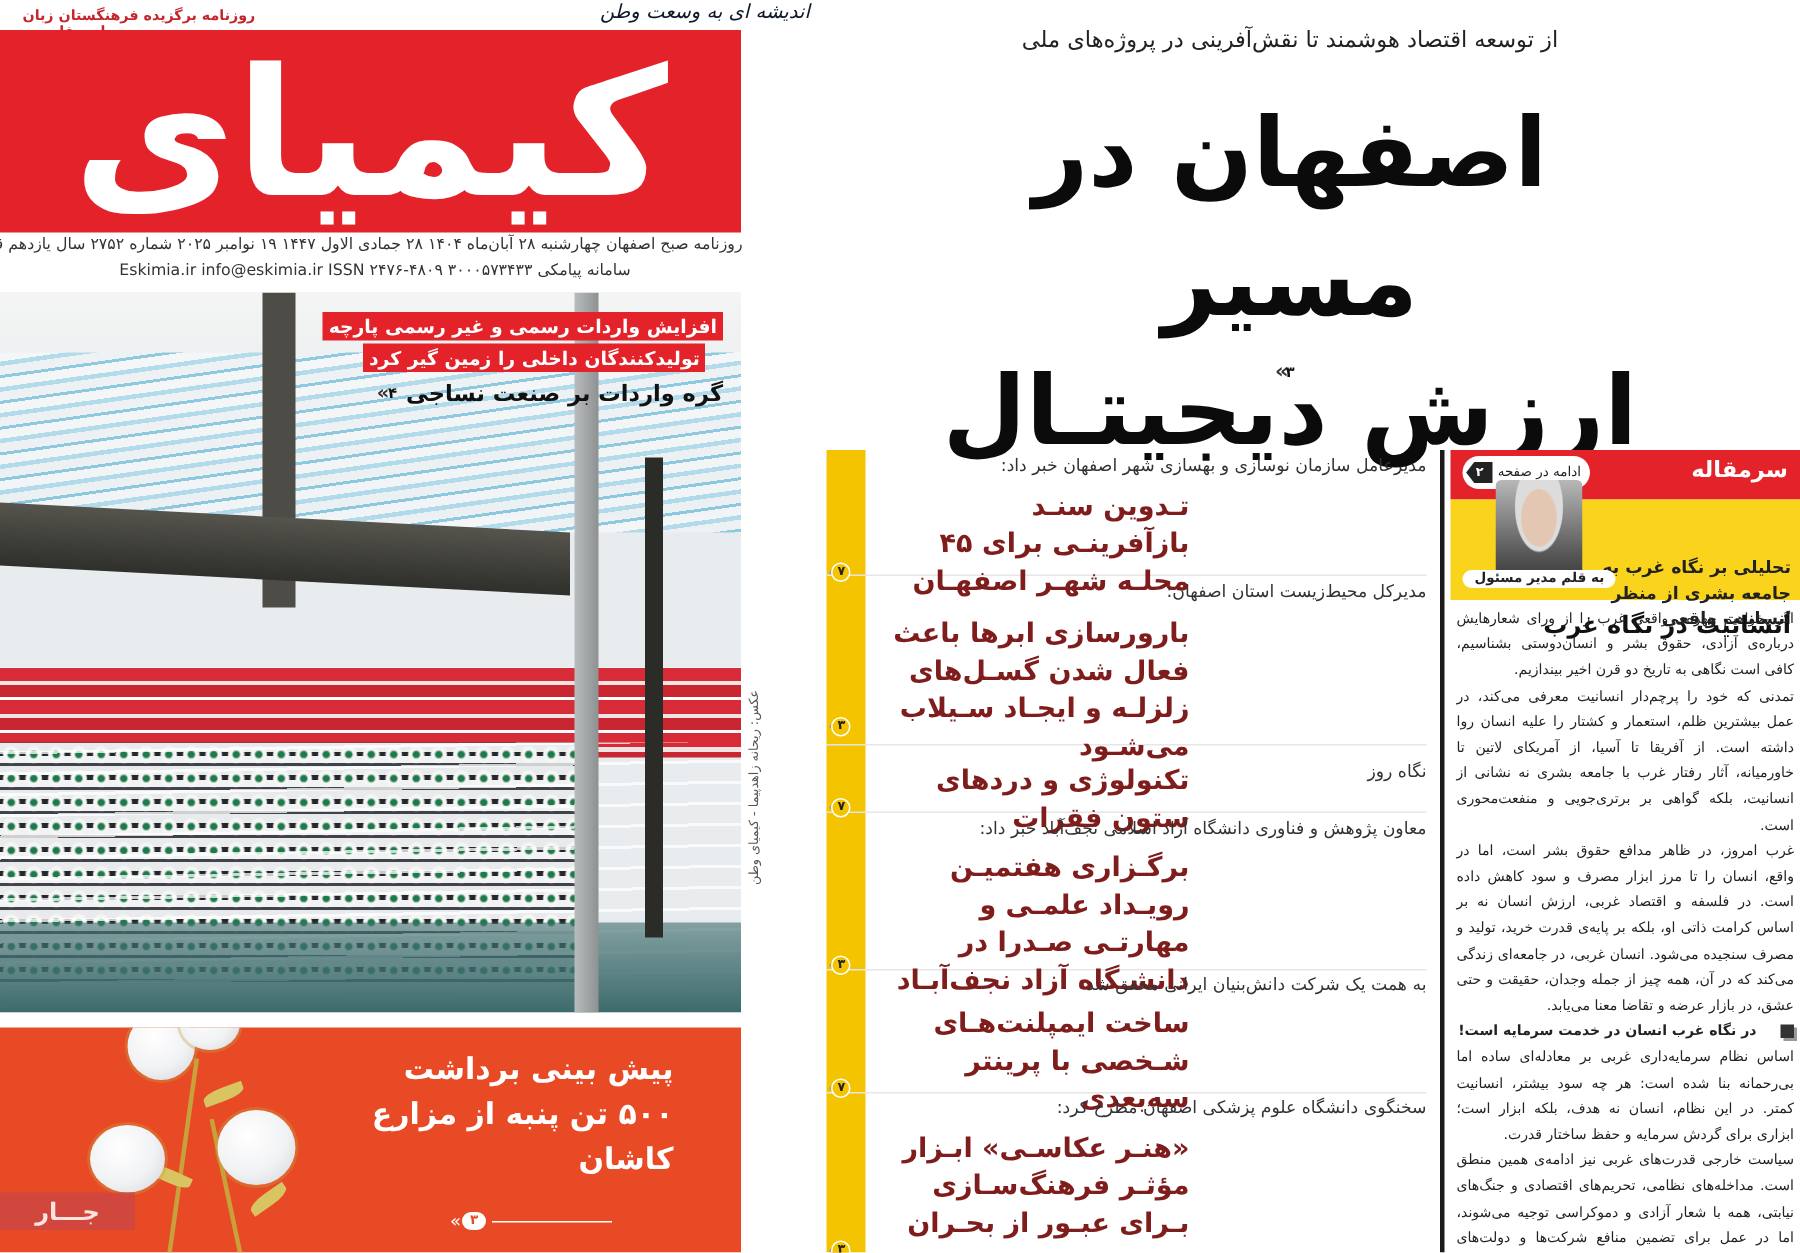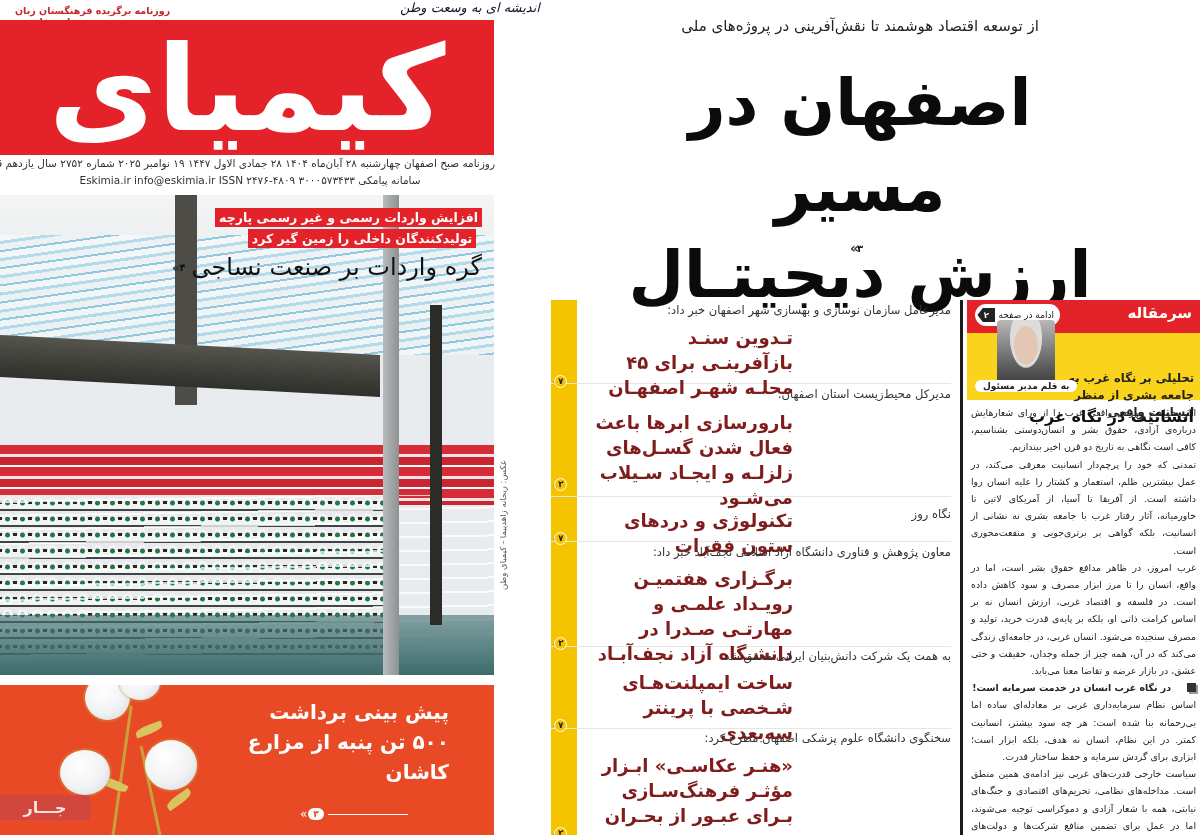--- a/index.html
+++ b/index.html
@@ -29,24 +29,24 @@
   .photo .post3 { left: 430px; top: 110px; width: 12px; height: 320px; background: #2b2b28; }
   .photo .threads-red { position: absolute; left: 0; top: 250px; width: 100%; height: 60px;
     background: repeating-linear-gradient(180deg, #d6222e 0 9px, #f3e3e4 9px 12px, #c81b27 12px 20px, #fff 20px 22px); opacity: .95; }
   .photo .bobbins { position: absolute; left: 0; top: 300px; width: 390px; height: 160px;
     background:
       radial-gradient(circle at 50% 50%, #1e7a4a 0 2px, #f5f5f5 3px 5px, transparent 6px) 0 0/15px 16px,
       repeating-linear-gradient(180deg, #e8eaec 0 6px, #23272a 6px 9px, #f0f2f3 9px 14px, #40444a 14px 16px); }
   .photo .threads-white { position: absolute; left: 0; top: 300px; width: 100%; height: 180px;
     background: repeating-linear-gradient(179deg, rgba(255,255,255,.0) 0 6px, rgba(255,255,255,.75) 6px 8px, rgba(255,255,255,0) 8px 14px); }
   .photo .floor { position: absolute; left: 0; top: 420px; width: 100%; height: 60px; background: linear-gradient(180deg, rgba(63,110,110,.6), #3d6b6c); }
-  .photo-caption-box { position: absolute; right: 12px; top: 12px; width: 240px; text-align: center; }
+  .photo-caption-box { position: absolute; right: 12px; top: 12px; width: 240px; text-align: left; }
   .kicker-red { display: inline-block; background: #e3222a; color: #fff; font-size: 12.5px; font-weight: bold; padding: 1px 4px; line-height: 17px; margin-bottom: 1px; white-space: nowrap; }
   .photo-headline { display: flex; align-items: center; justify-content: flex-end; gap: 6px; margin-top: 4px; direction: ltr; }
-  .photo-headline .h { font-size: 24px; font-weight: normal; color: #111; direction: rtl; white-space: nowrap; }
+  .photo-headline .h { font-size: 15px; font-weight: bold; color: #111; direction: rtl; white-space: nowrap; }
   .page-ref { display: inline-flex; align-items: center; gap: 2px; font-size: 10px; font-weight: bold; direction: ltr; }
   .page-ref .chev { font-size: 13px; letter-spacing: -3px; color: #333; }
   .photo-credit { position: absolute; left: 498px; top: 460px; width: 14px; height: 225px; font-size: 8.5px; color: #555; writing-mode: vertical-rl; transform: rotate(180deg); white-space: nowrap; direction: rtl; }
 
   .promo { position: absolute; left: 0; top: 685px; width: 494px; height: 150px; background: #e84a25; overflow: hidden; }
   .cotton { position: absolute; border-radius: 50%; background: radial-gradient(circle at 40% 35%, #ffffff 0%, #f1f2f4 55%, #cfd3d8 100%); box-shadow: 0 0 0 2px rgba(200,160,60,.35); }
   .stem { position: absolute; background: #c9a13a; width: 3px; }
   .leaf { position: absolute; width: 28px; height: 9px; background: #d8c460; border-radius: 50% 0 50% 0; }
   .promo-text { position: absolute; right: 45px; top: 12px; width: 220px; text-align: right; color: #fff; font-weight: bold; font-size: 20px; line-height: 30px; }
   .promo-ref { position: absolute; left: 300px; top: 122px; display: flex; align-items: center; gap: 4px; direction: ltr; }

